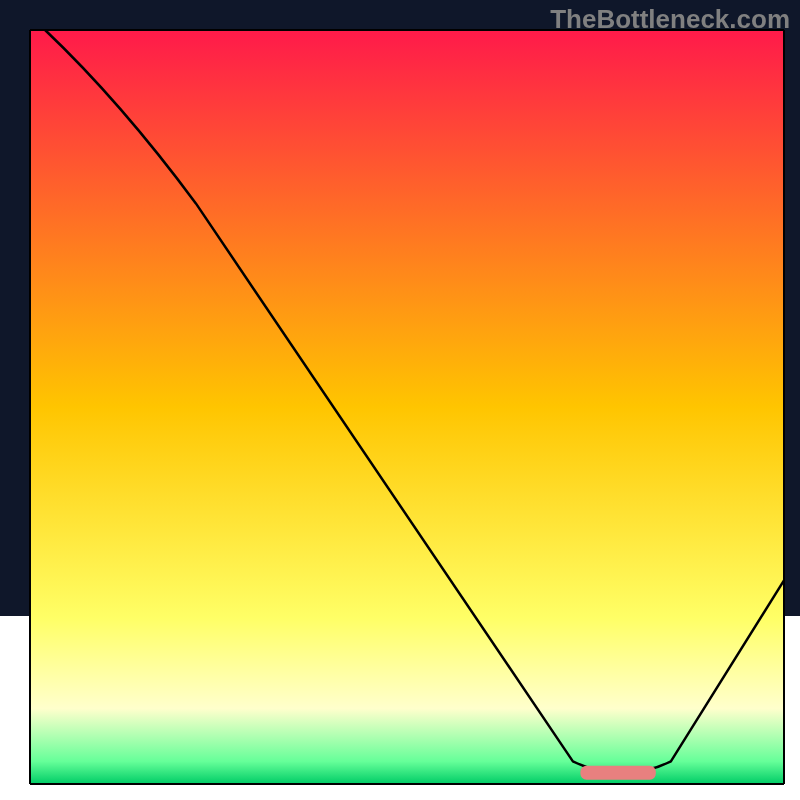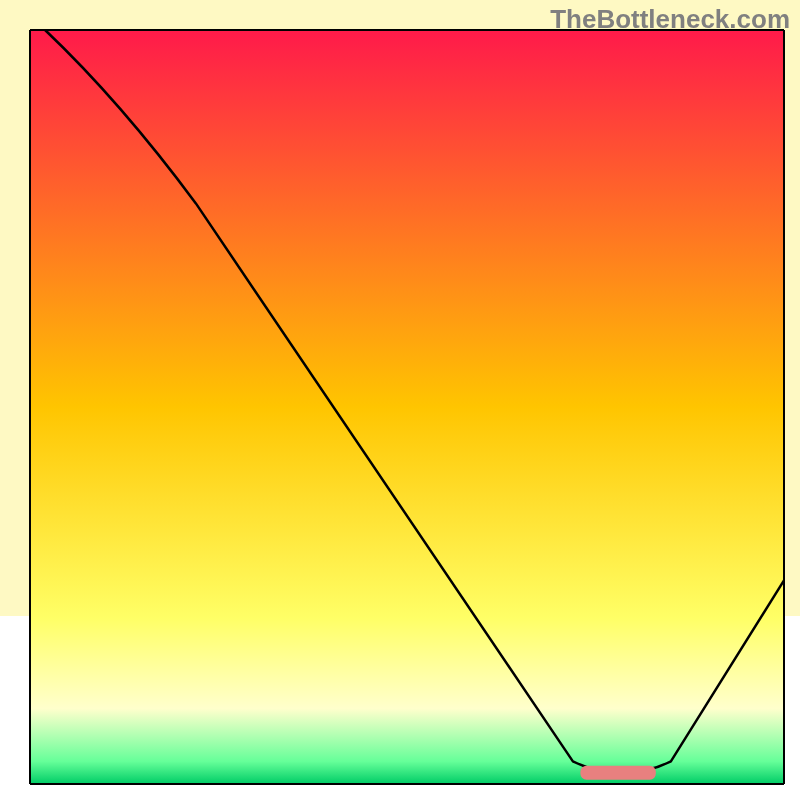--- a/index.html
+++ b/index.html
@@ -7,21 +7,21 @@
     padding: 0;
     width: 800px;
     height: 800px;
     overflow: hidden;
     font-family: Arial, sans-serif;
   }
   .chart-container {
     position: relative;
     width: 800px;
     height: 616px;
-    background: #fef9c3;
+    background: #0f172a;
   }
   .watermark {
     position: absolute;
     top: 4px;
     right: 10px;
     font-size: 26px;
     font-weight: bold;
     color: #808080;
     z-index: 10;
   }

